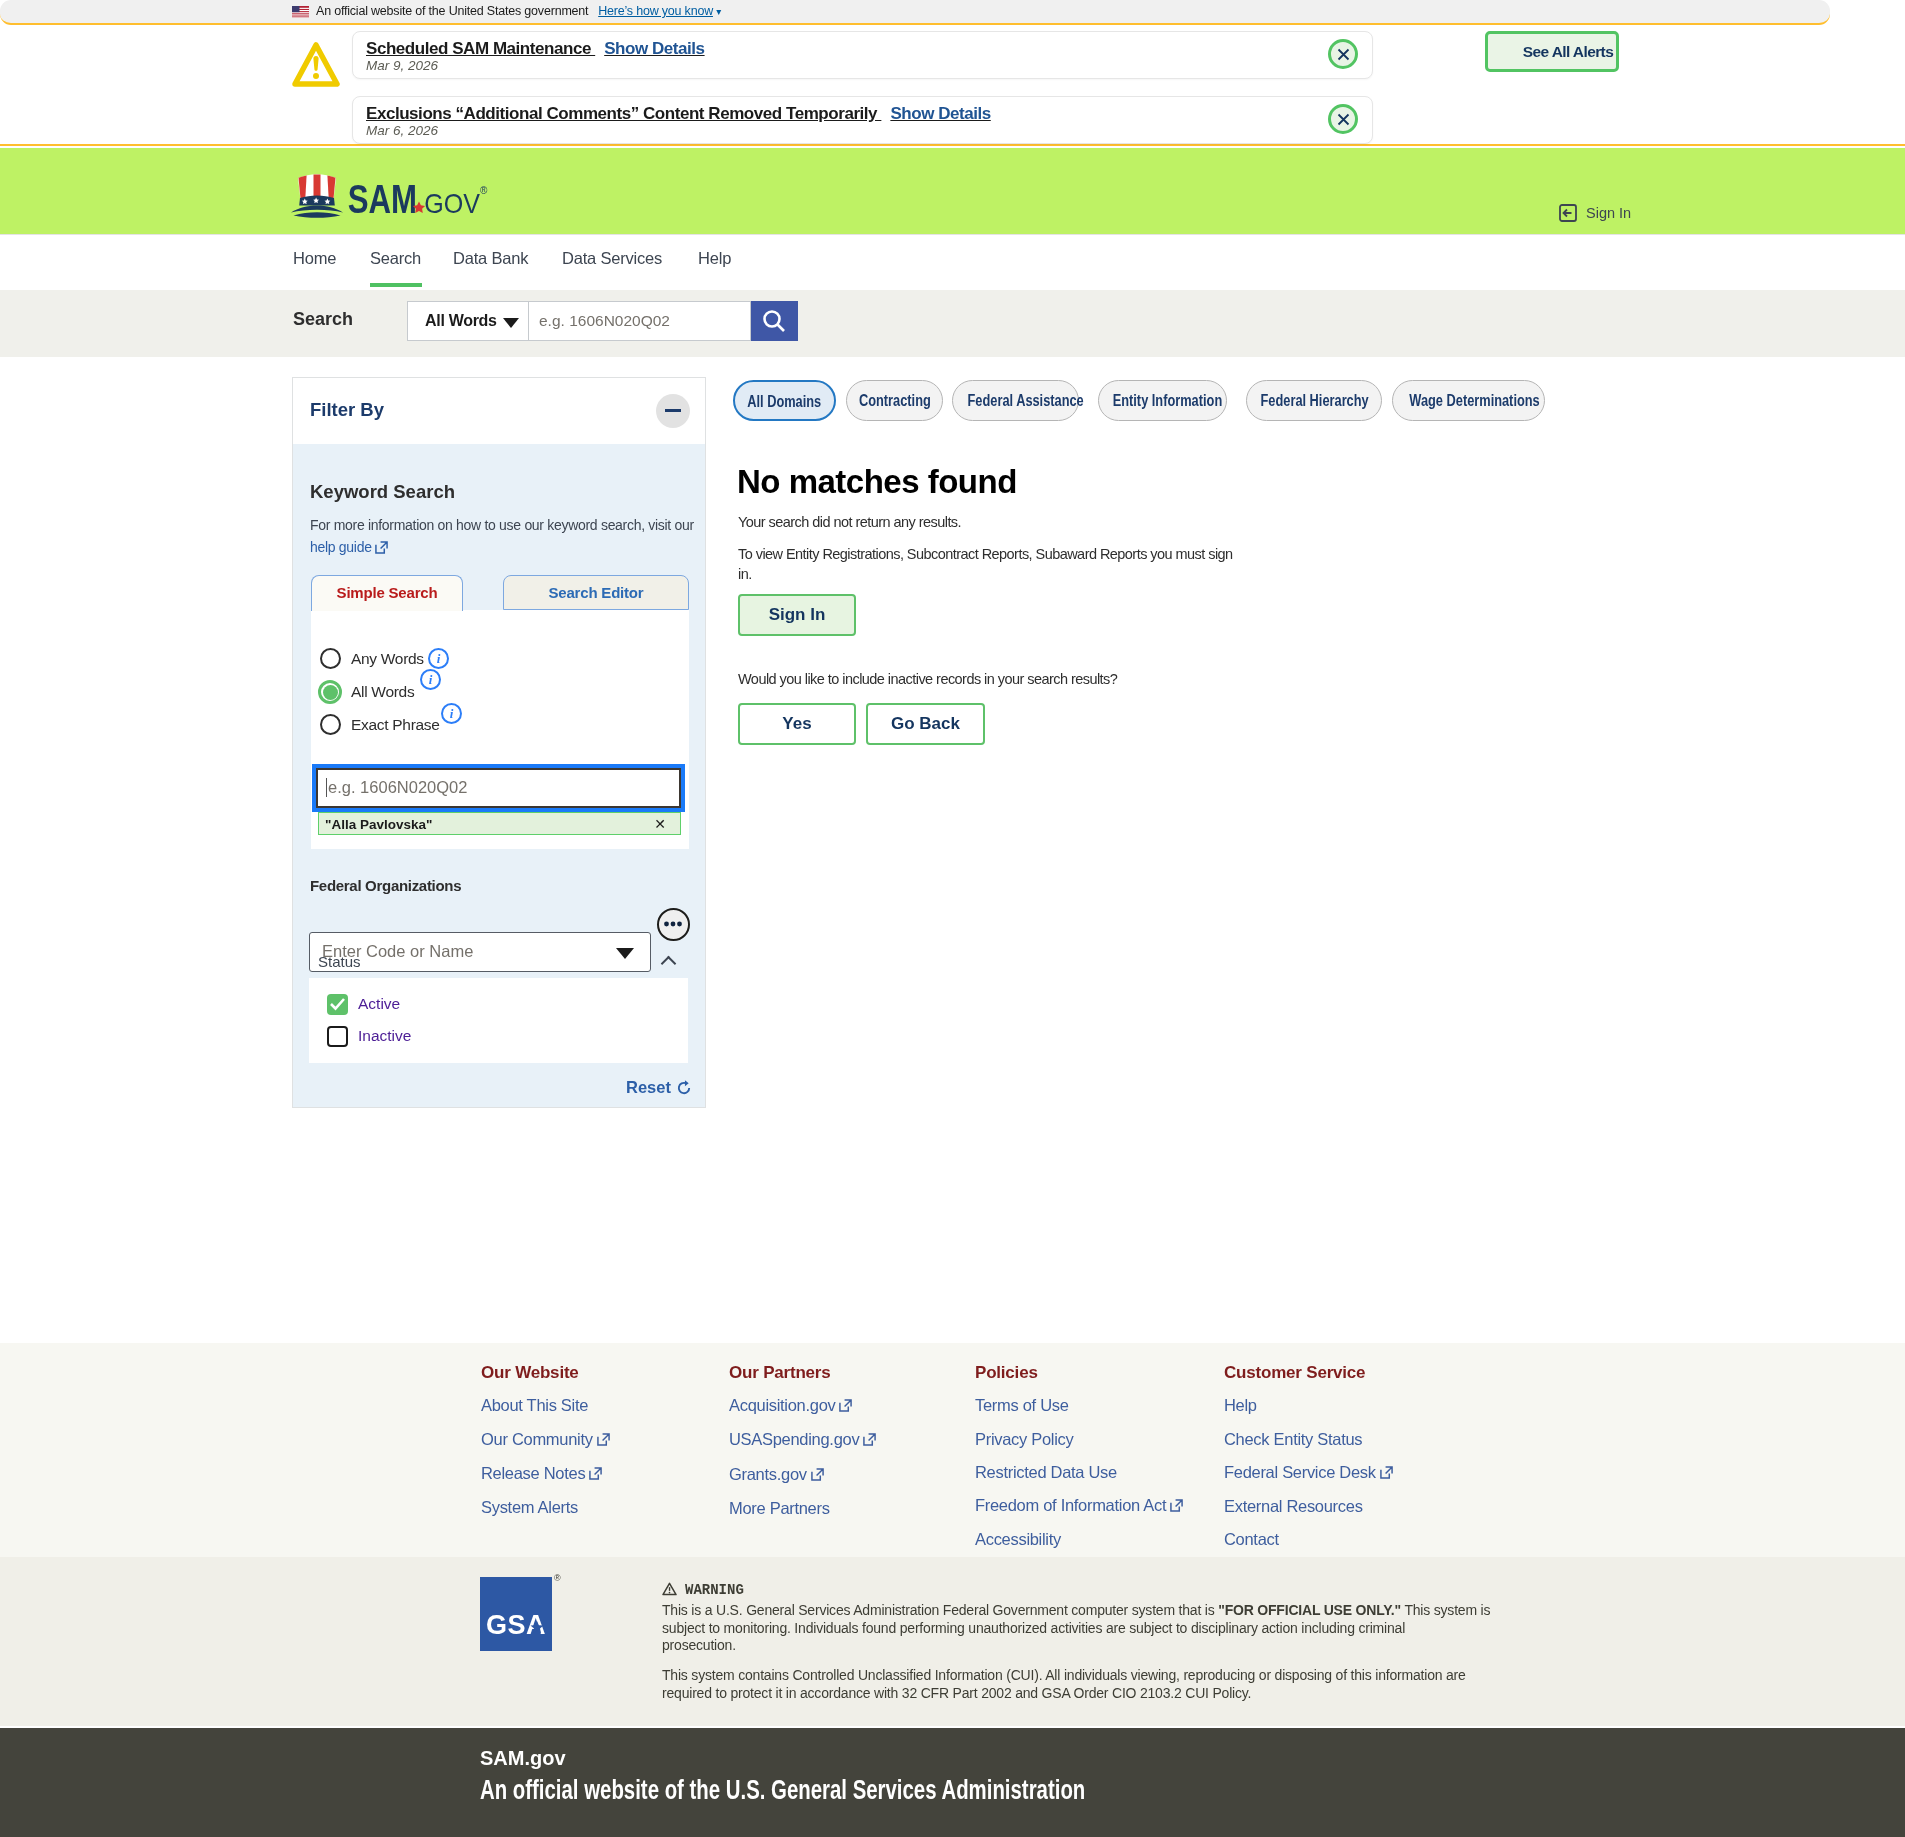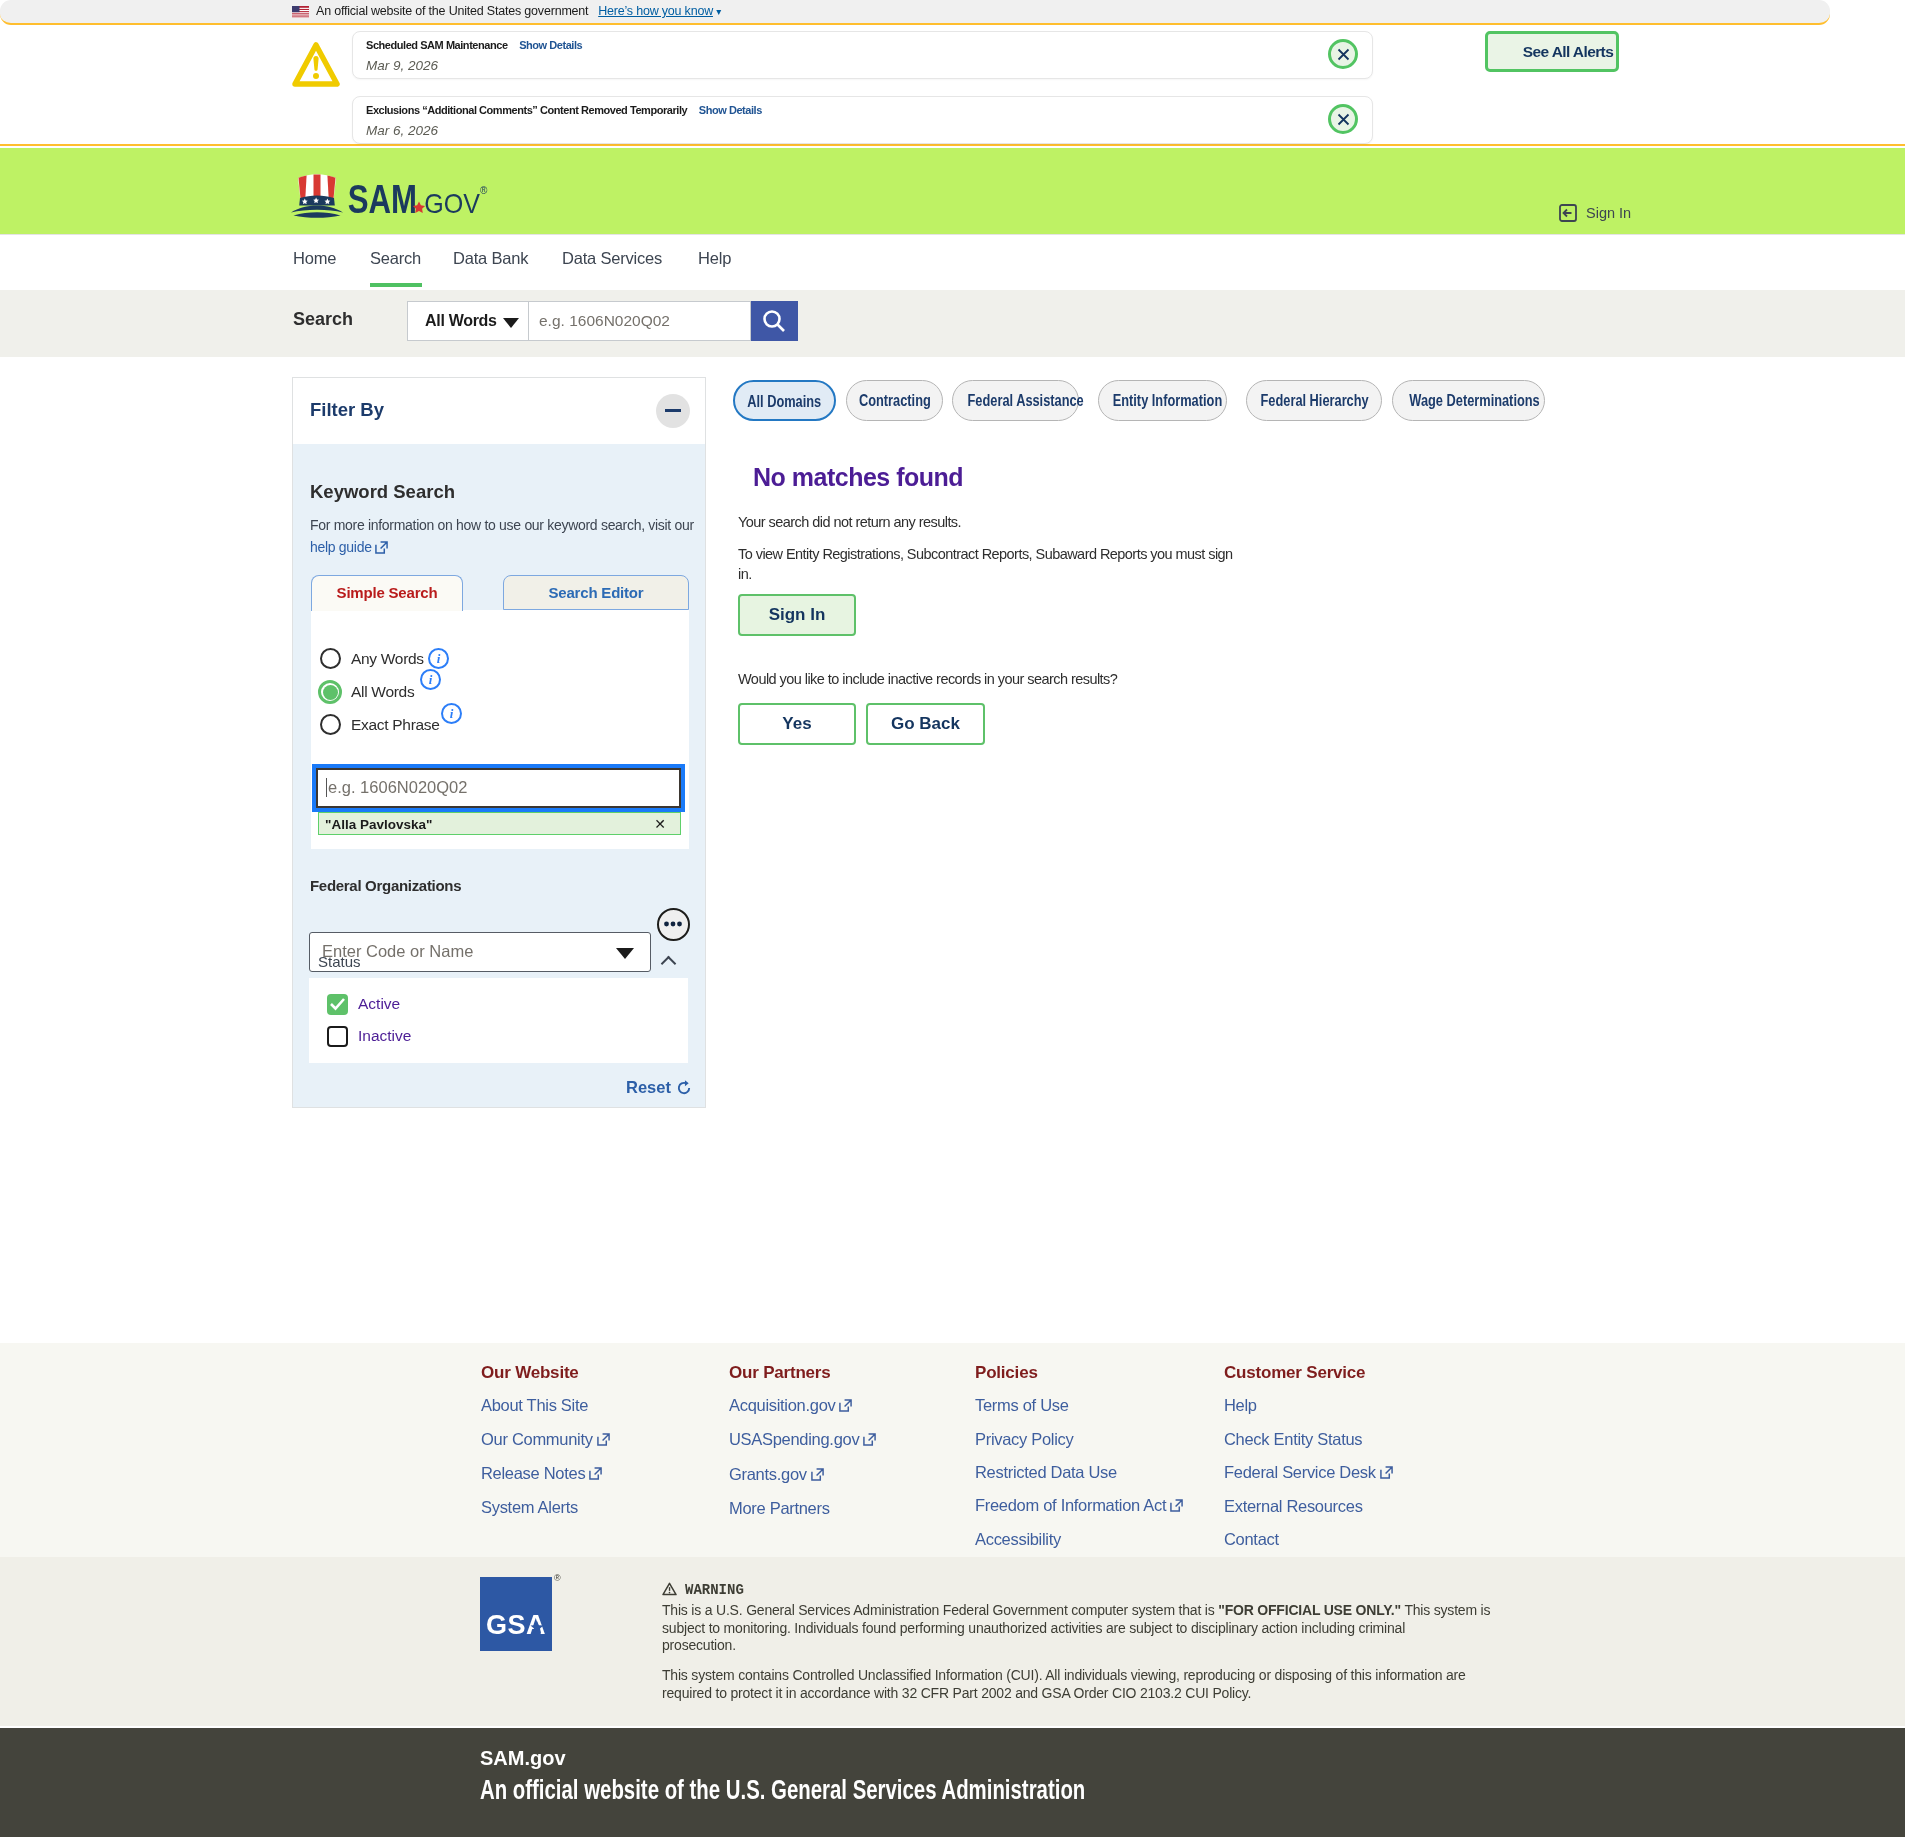--- a/index.html
+++ b/index.html
@@ -8,21 +8,21 @@
 
 
 #govbanner { position:absolute; left:0; top:0; width:1830px; height:25px; background:#f0f0f0; border-bottom:2px solid #ffbe2e;border-radius:11px; }
 #govbanner .txt { position:absolute; left:316px; top:4px; font-size:12.5px; letter-spacing:-0.2px; color:#1b1b1b; }
 #govbanner a { color:#005ea2; text-decoration:underline; }
 
 
 #alerts { position:absolute; left:0; top:25px; width:1905px; height:121px; background:#fff; border-bottom:2px solid #ffbe2e; }
 .warn-tri { position:absolute; left:292px; top:16px; }
 .alertbox { position:absolute; left:352px; width:1021px; height:48px; background:#fff; border:1px solid #e6e6e6; border-radius:8px; box-shadow:0 1px 2px rgba(0,0,0,0.04); }
-.alertbox .ttl { position:absolute; left:13px; top:7px; font-size:11px; font-weight:bold; color:#1b1b1b; letter-spacing:-0.45px; }
+.alertbox .ttl { position:absolute; left:13px; top:7px; font-size:17px; font-weight:bold; color:#1b1b1b; letter-spacing:-0.45px;text-decoration:underline; }
 .alertbox .ttl a { color:#205493; margin-left:9px; text-decoration:none; }
 .alertbox .date { position:absolute; left:13px; top:26px; font-size:13.5px; font-style:italic; color:#5c5c54; }
 .closebtn { position:absolute; right:14px; top:7px; width:30px; height:30px; border-radius:50%; background:#e8f4e5; border:3px solid #52c462; }
 .closebtn svg { position:absolute; left:6px; top:6px; }
 #seeall { position:absolute; left:1485px; top:6px; width:134px; height:41px; background:#eaf4e6; border:3px solid #52c462; border-radius:5px; font-size:15.5px; font-weight:bold; color:#14355f; text-align:center; line-height:35px; letter-spacing:-0.6px;padding-left:32px; }
 
 
 #header { position:absolute; left:0; top:148px; width:1905px; height:92px; background:#bef264; }
 #signin { position:absolute; left:1559px; top:56px; font-size:14.5px; color:#3d4551; }
 #signin svg { vertical-align:-4px; margin-right:9px; }
@@ -85,21 +85,21 @@
 .cb-l { position:absolute; left:49px; font-size:15.5px; color:#4c1d95; }
 #reset { position:absolute; left:333px; top:700px; font-size:16.5px; font-weight:bold; color:#2c5fa8; }
 
 
 .pill { position:absolute; top:380px; height:41px; border-radius:21px; font-size:16px; font-weight:bold; color:#1c3b6b; text-align:center; line-height:39px; white-space:nowrap; }
 .pill span { display:inline-block; transform:scaleX(0.8); transform-origin:center; }
 .pill.on { background:#e1ebf5; border:2px solid #2378c3; }
 .pill.off { background:#f3f3f3; border:1px solid #b5b5b5; }
 
 
-#nomatch { position:absolute; left:737px; top:463px; font-size:25px; font-weight:bold; color:#4c1d95; letter-spacing:-0.5px;margin-left:16px; }
+#nomatch { position:absolute; left:737px; top:463px; font-size:33px; font-weight:bold; color:#000000; letter-spacing:-0.5px; }
 .rtext { position:absolute; left:738px; font-size:14.5px; color:#2e2e2e; letter-spacing:-0.55px; line-height:20px; }
 .greenbtn { position:absolute; border:2px solid #5ec169; border-radius:4px; font-size:17px; font-weight:bold; color:#14355f; text-align:center; }
 #signinbtn { left:738px; top:594px; width:118px; height:42px; background:#e7f4e1; line-height:38px; }
 #yesbtn { left:738px; top:703px; width:118px; height:42px; background:#fff; line-height:38px; }
 #gobackbtn { left:866px; top:703px; width:119px; height:42px; background:#fff; line-height:38px; }
 
 
 #footer { position:absolute; left:0; top:1343px; width:1905px; height:214px; background:#f7f7f2; }
 #footer h4 { position:absolute; font-size:17px; color:#7f1d1d; letter-spacing:-0.2px; }
 #footer a { position:absolute; font-size:16.5px; color:#3e5e9e; text-decoration:none; white-space:nowrap; letter-spacing:-0.3px; }

